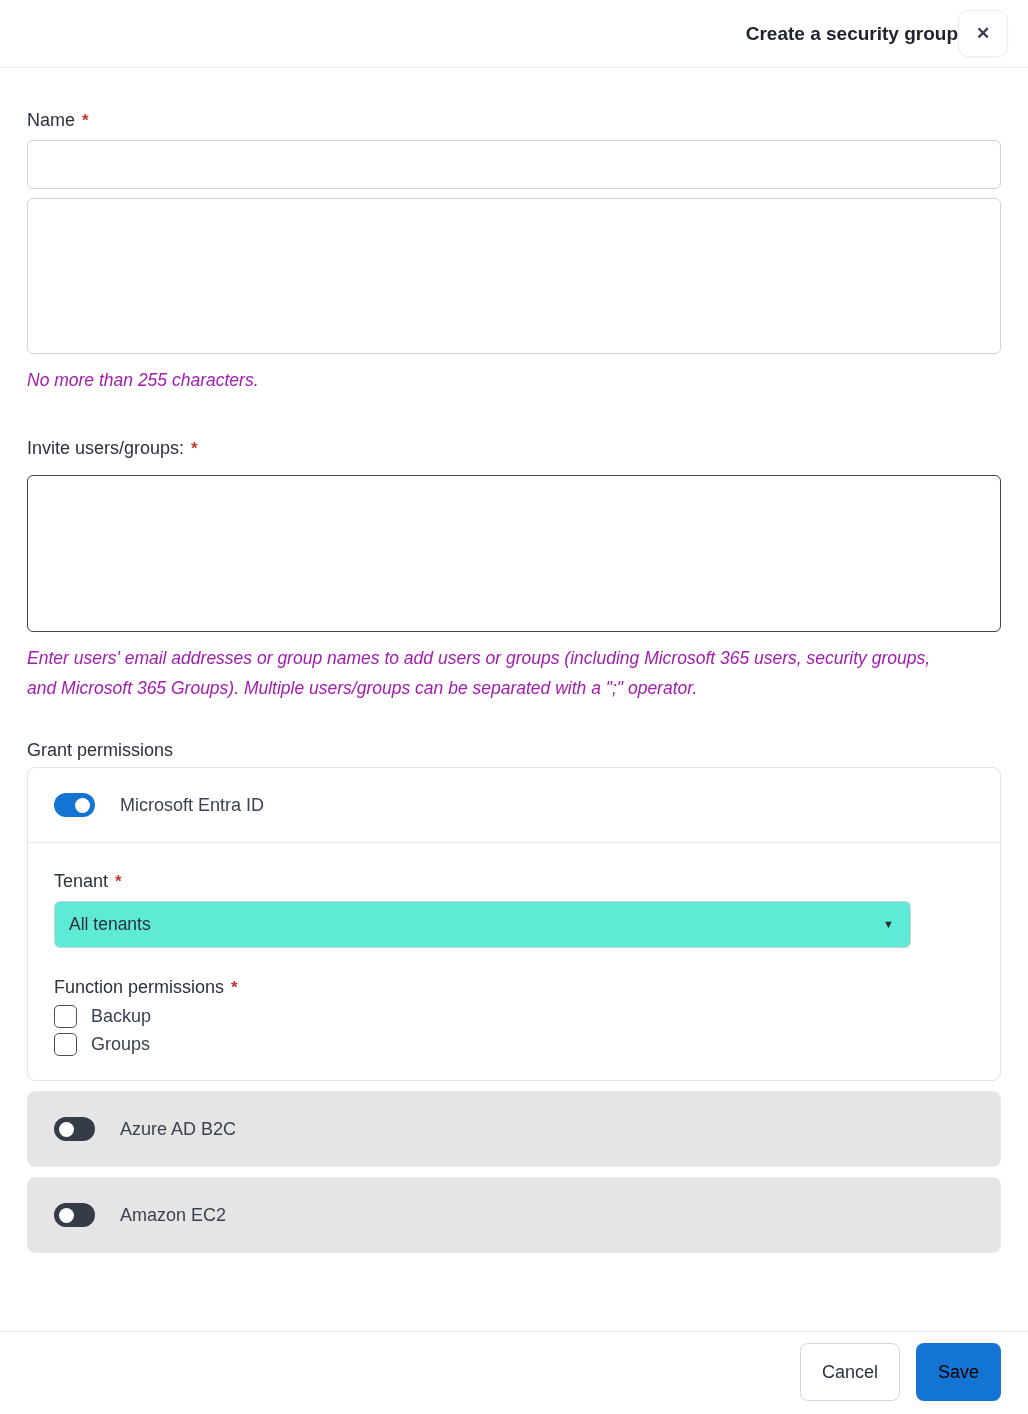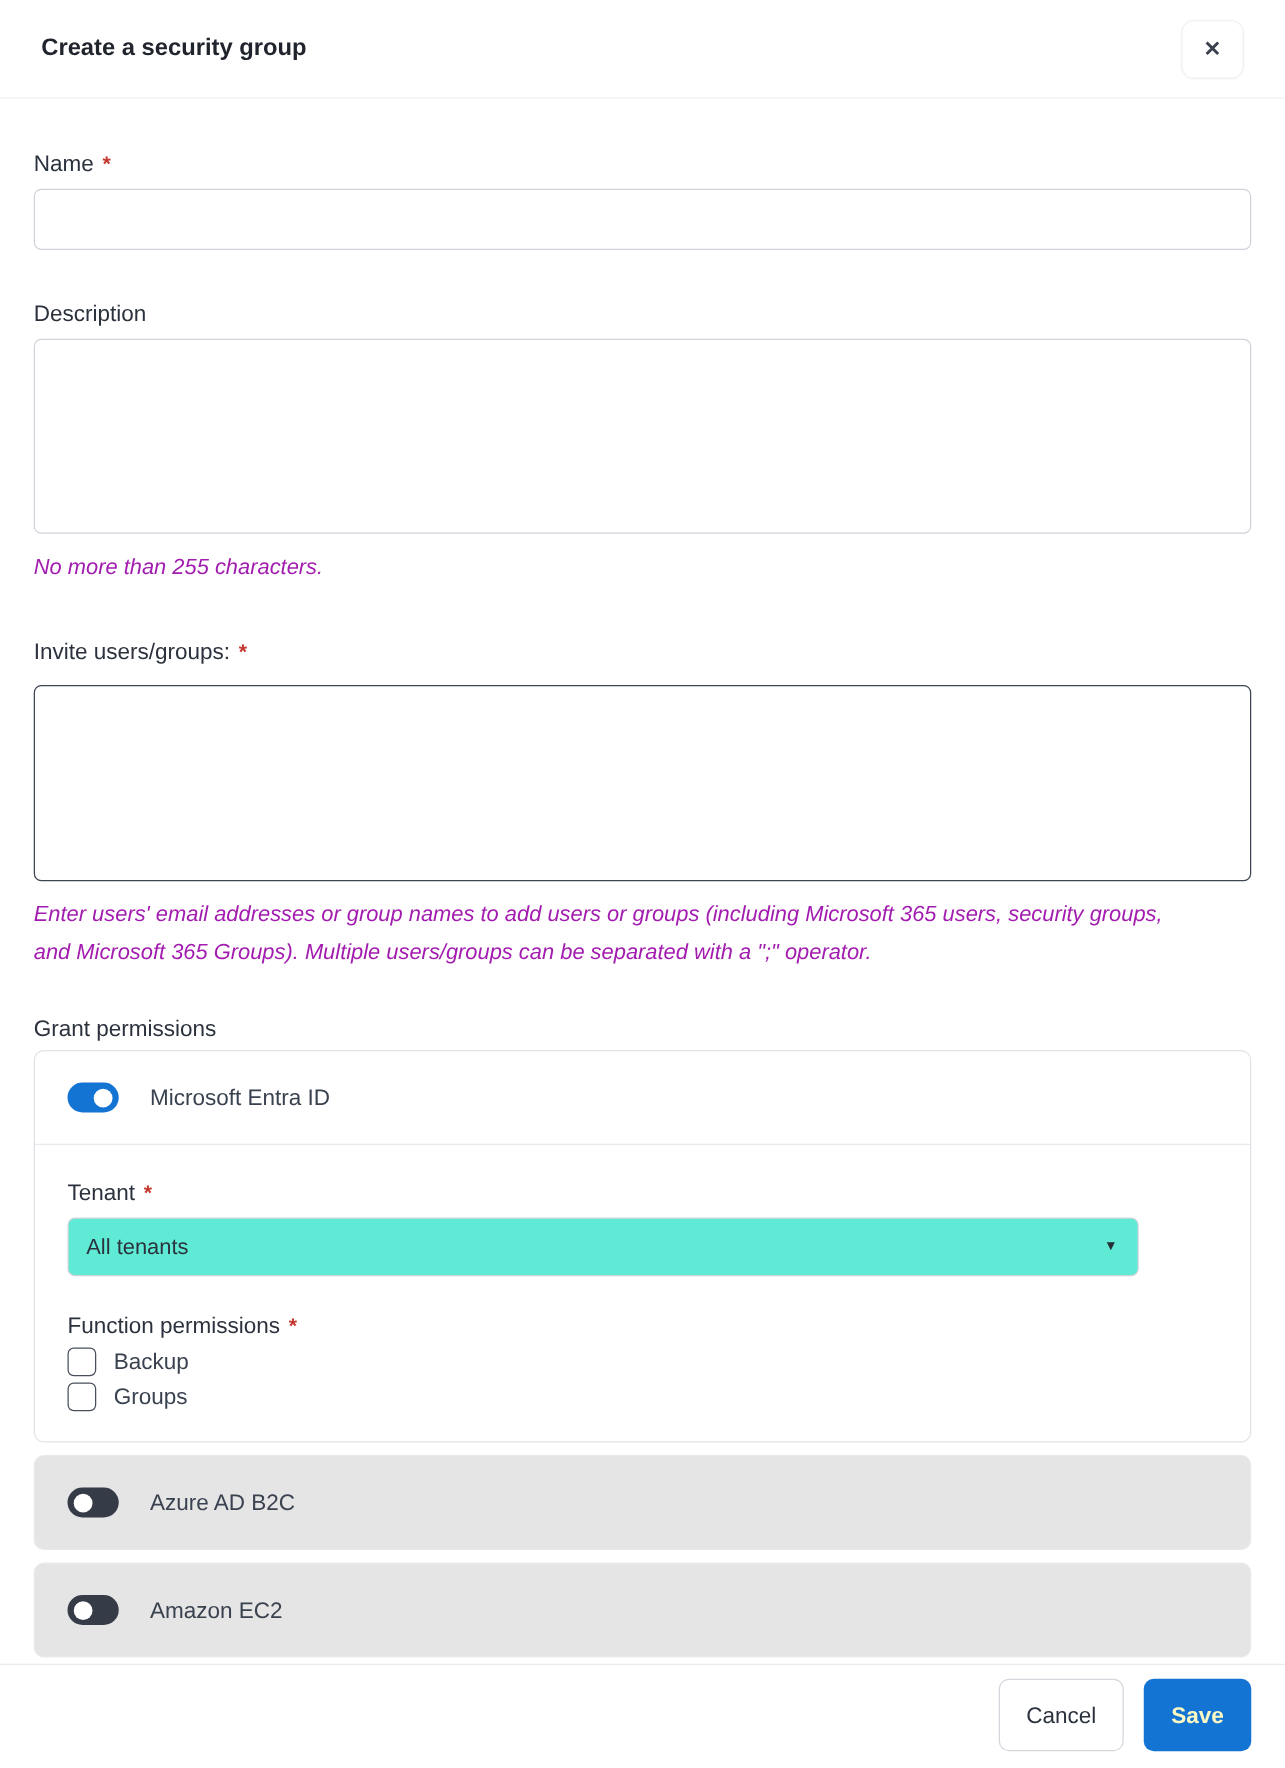--- a/index.html
+++ b/index.html
@@ -5,23 +5,23 @@
   * { box-sizing: border-box; margin: 0; padding: 0; }
   html, body { background: #ffffff; }
   body {
     width: 1028px; height: 1414px; position: relative; overflow: hidden;
     font-family: "Liberation Sans", sans-serif;
     color: #2b323d;
   }
 
   
   .modal-header {
-    height: 79px;
-    padding: 0 33px;
-    display: flex; align-items: center; justify-content: space-between;
+    height: 68px;
+    padding: 0 20px;
+    display: flex; align-items: center; justify-content: flex-end;
     border-bottom: 1px solid #edeff1;
   }
   .modal-title { font-size: 19px; font-weight: 700; color: #20252d; }
   .close-btn {
     width: 50px; height: 47px;
     border: 1px solid #eef0f2; border-radius: 10px;
     background: #fff; cursor: pointer;
     display: flex; align-items: center; justify-content: center;
     font-size: 17px; color: #3a4250; font-weight: 600;
     box-shadow: 0 1px 2px rgba(0,0,0,0.03);
@@ -130,21 +130,21 @@
   }
   .btn {
     height: 58px; border-radius: 8px; font-family: "Liberation Sans", sans-serif;
     font-size: 18px; cursor: pointer; display: flex; align-items: center; justify-content: center;
   }
   .btn-cancel {
     padding: 0 21px; background: #ffffff; color: #2b323d;
     border: 1px solid #d3d7dc;
   }
   .btn-save {
-    padding: 16px 22px; background: #1474d4; color: #fef9c3; font-weight: 700;
+    padding: 16px 22px; background: #1474d4; color: #000000; font-weight: 400;
     border: none;
   }
 </style>
 </head>
 <body>
 
 <div class="modal-header">
   <div class="modal-title">Create a security group</div>
   <button class="close-btn">
     <span>✕</span>
@@ -152,21 +152,20 @@
 </div>
 
 <div class="modal-body">
 
   <div class="field-label lbl-name">
     <span>Name</span>
     <span class="req">*</span>
   </div>
   <input class="input-text" type="text" value="" style="">
 
-  <div class="field-label lbl-desc">Description</div>
   <textarea class="textarea desc-area" style=""></textarea>
   <div class="hint">No more than 255 characters.</div>
 
   <div class="field-label lbl-invite">
     <span>Invite users/groups:</span>
     <span class="req">*</span>
   </div>
   <textarea class="textarea invite-area" style=""></textarea>
   <div class="hint">Enter users' email addresses or group names to add users or groups (including Microsoft 365 users, security groups, and Microsoft 365 Groups). Multiple users/groups can be separated with a ";" operator.</div>
 

